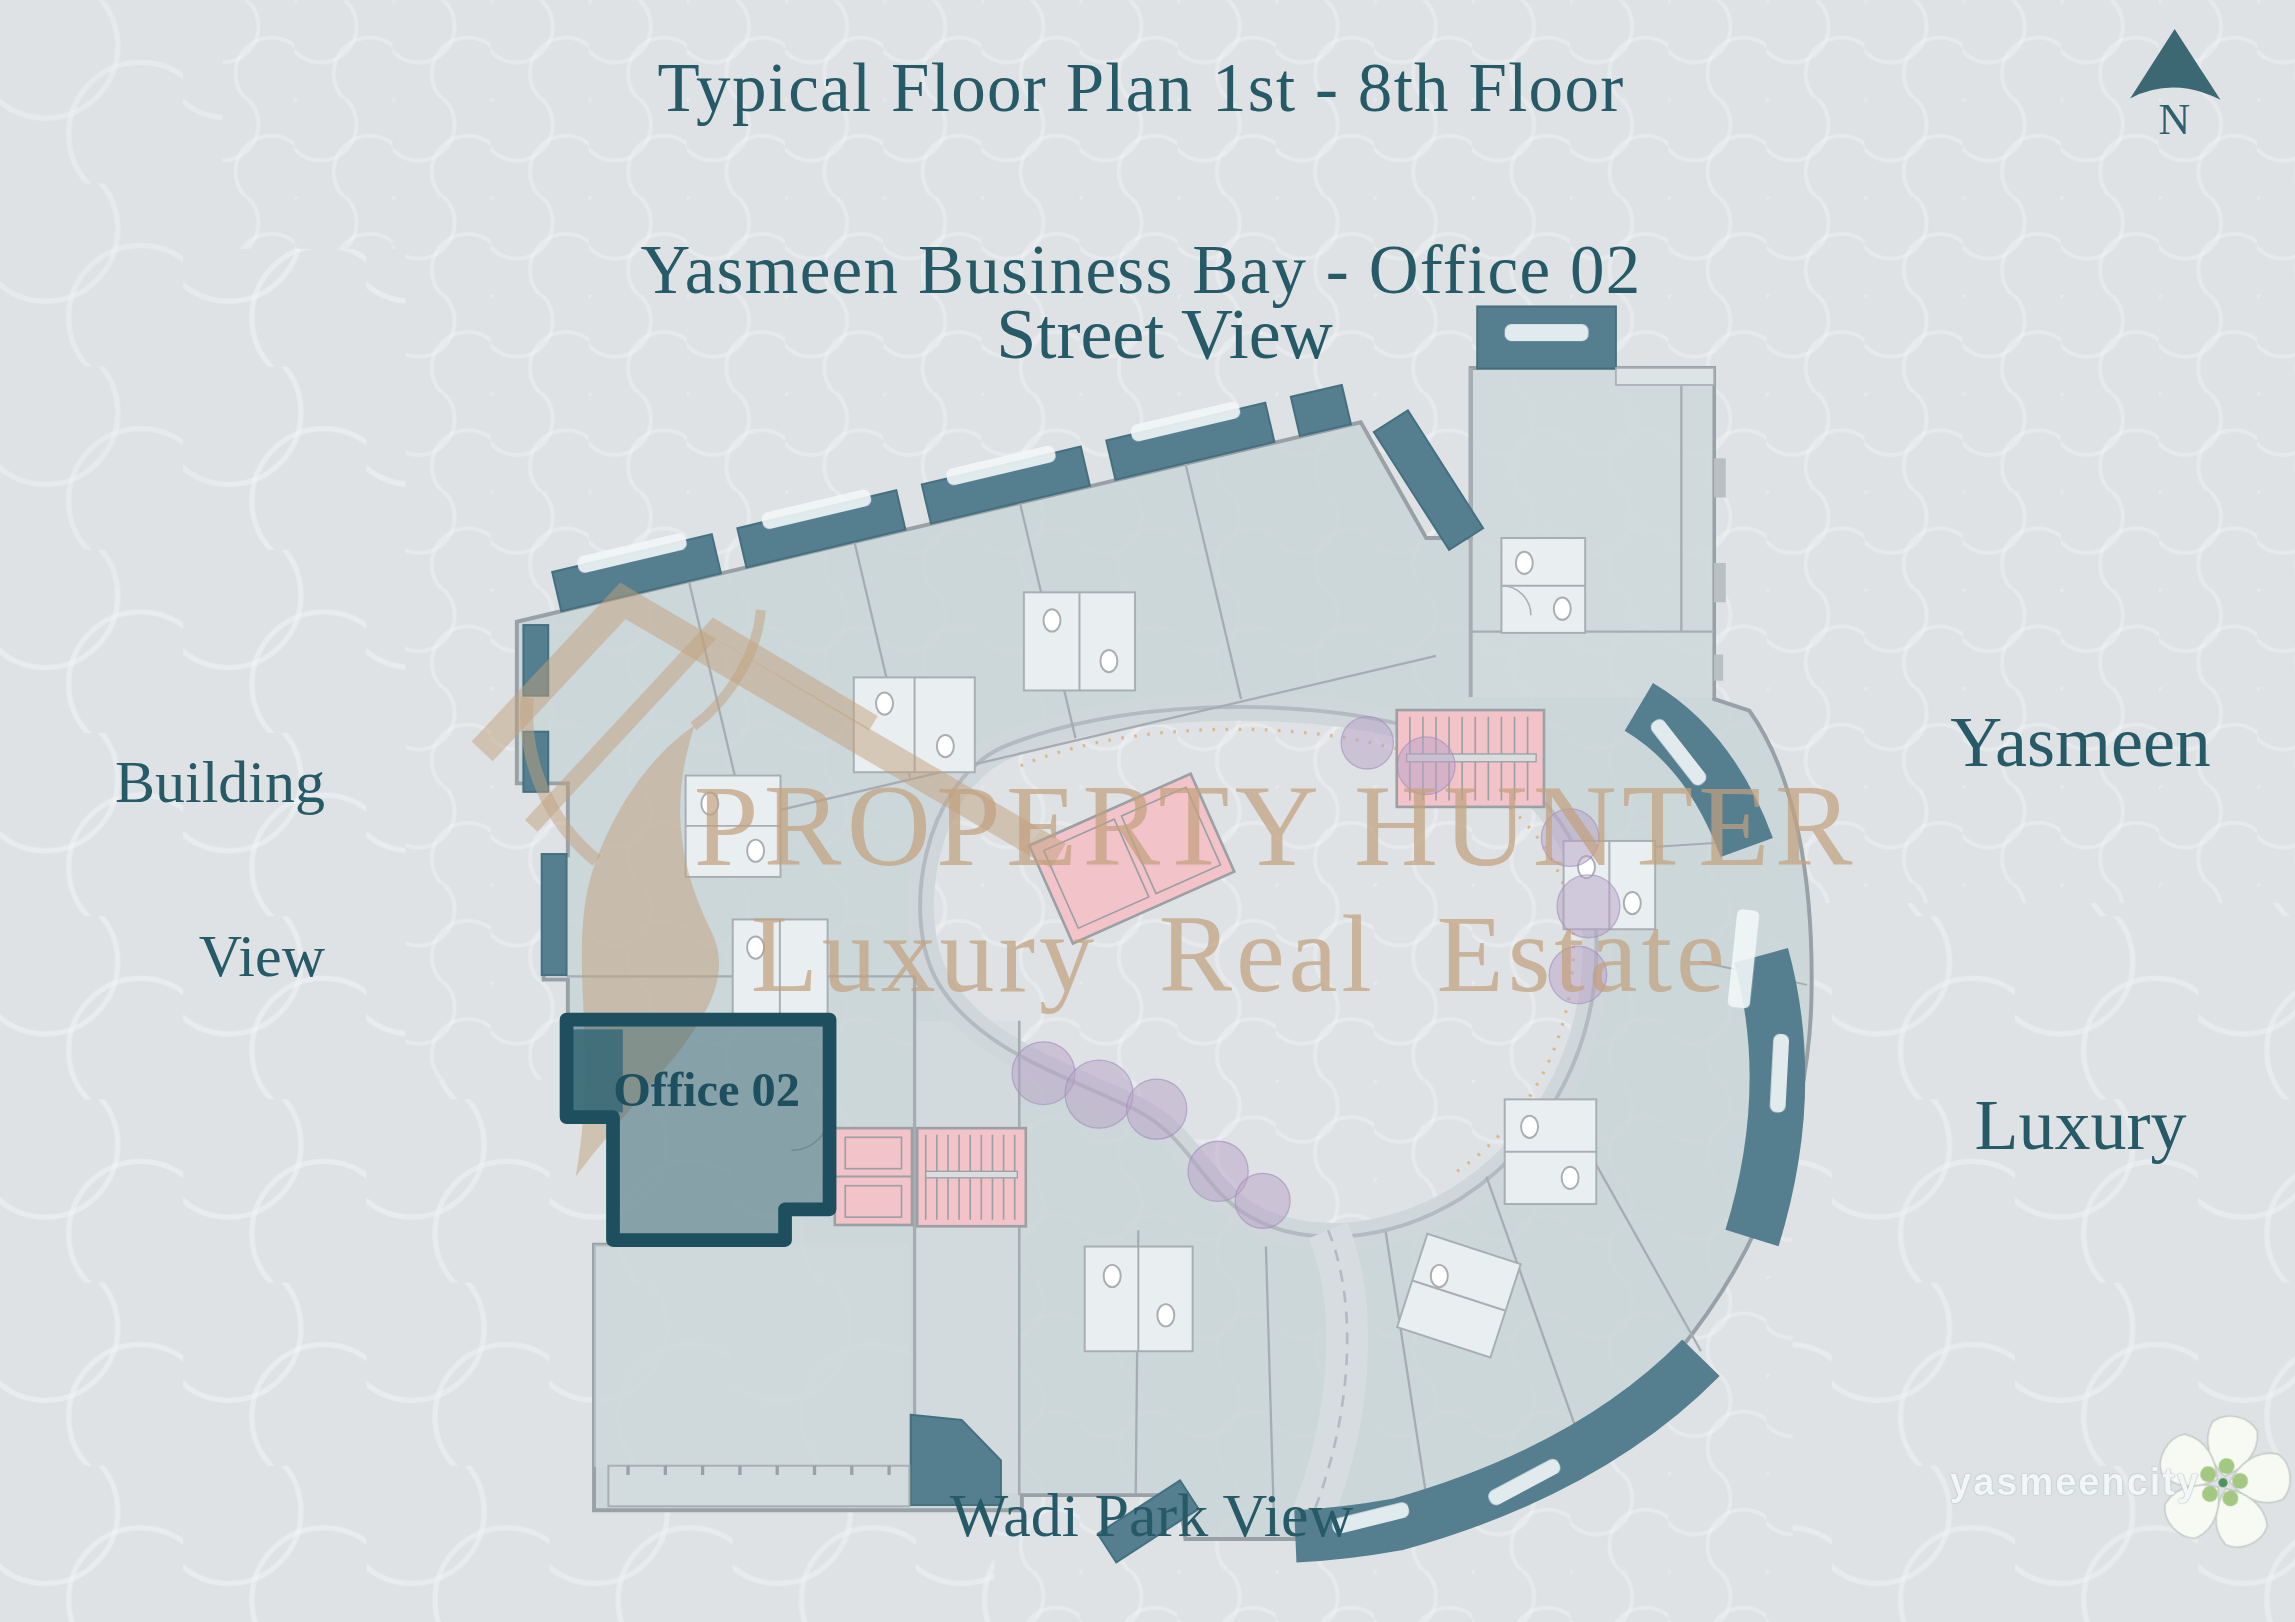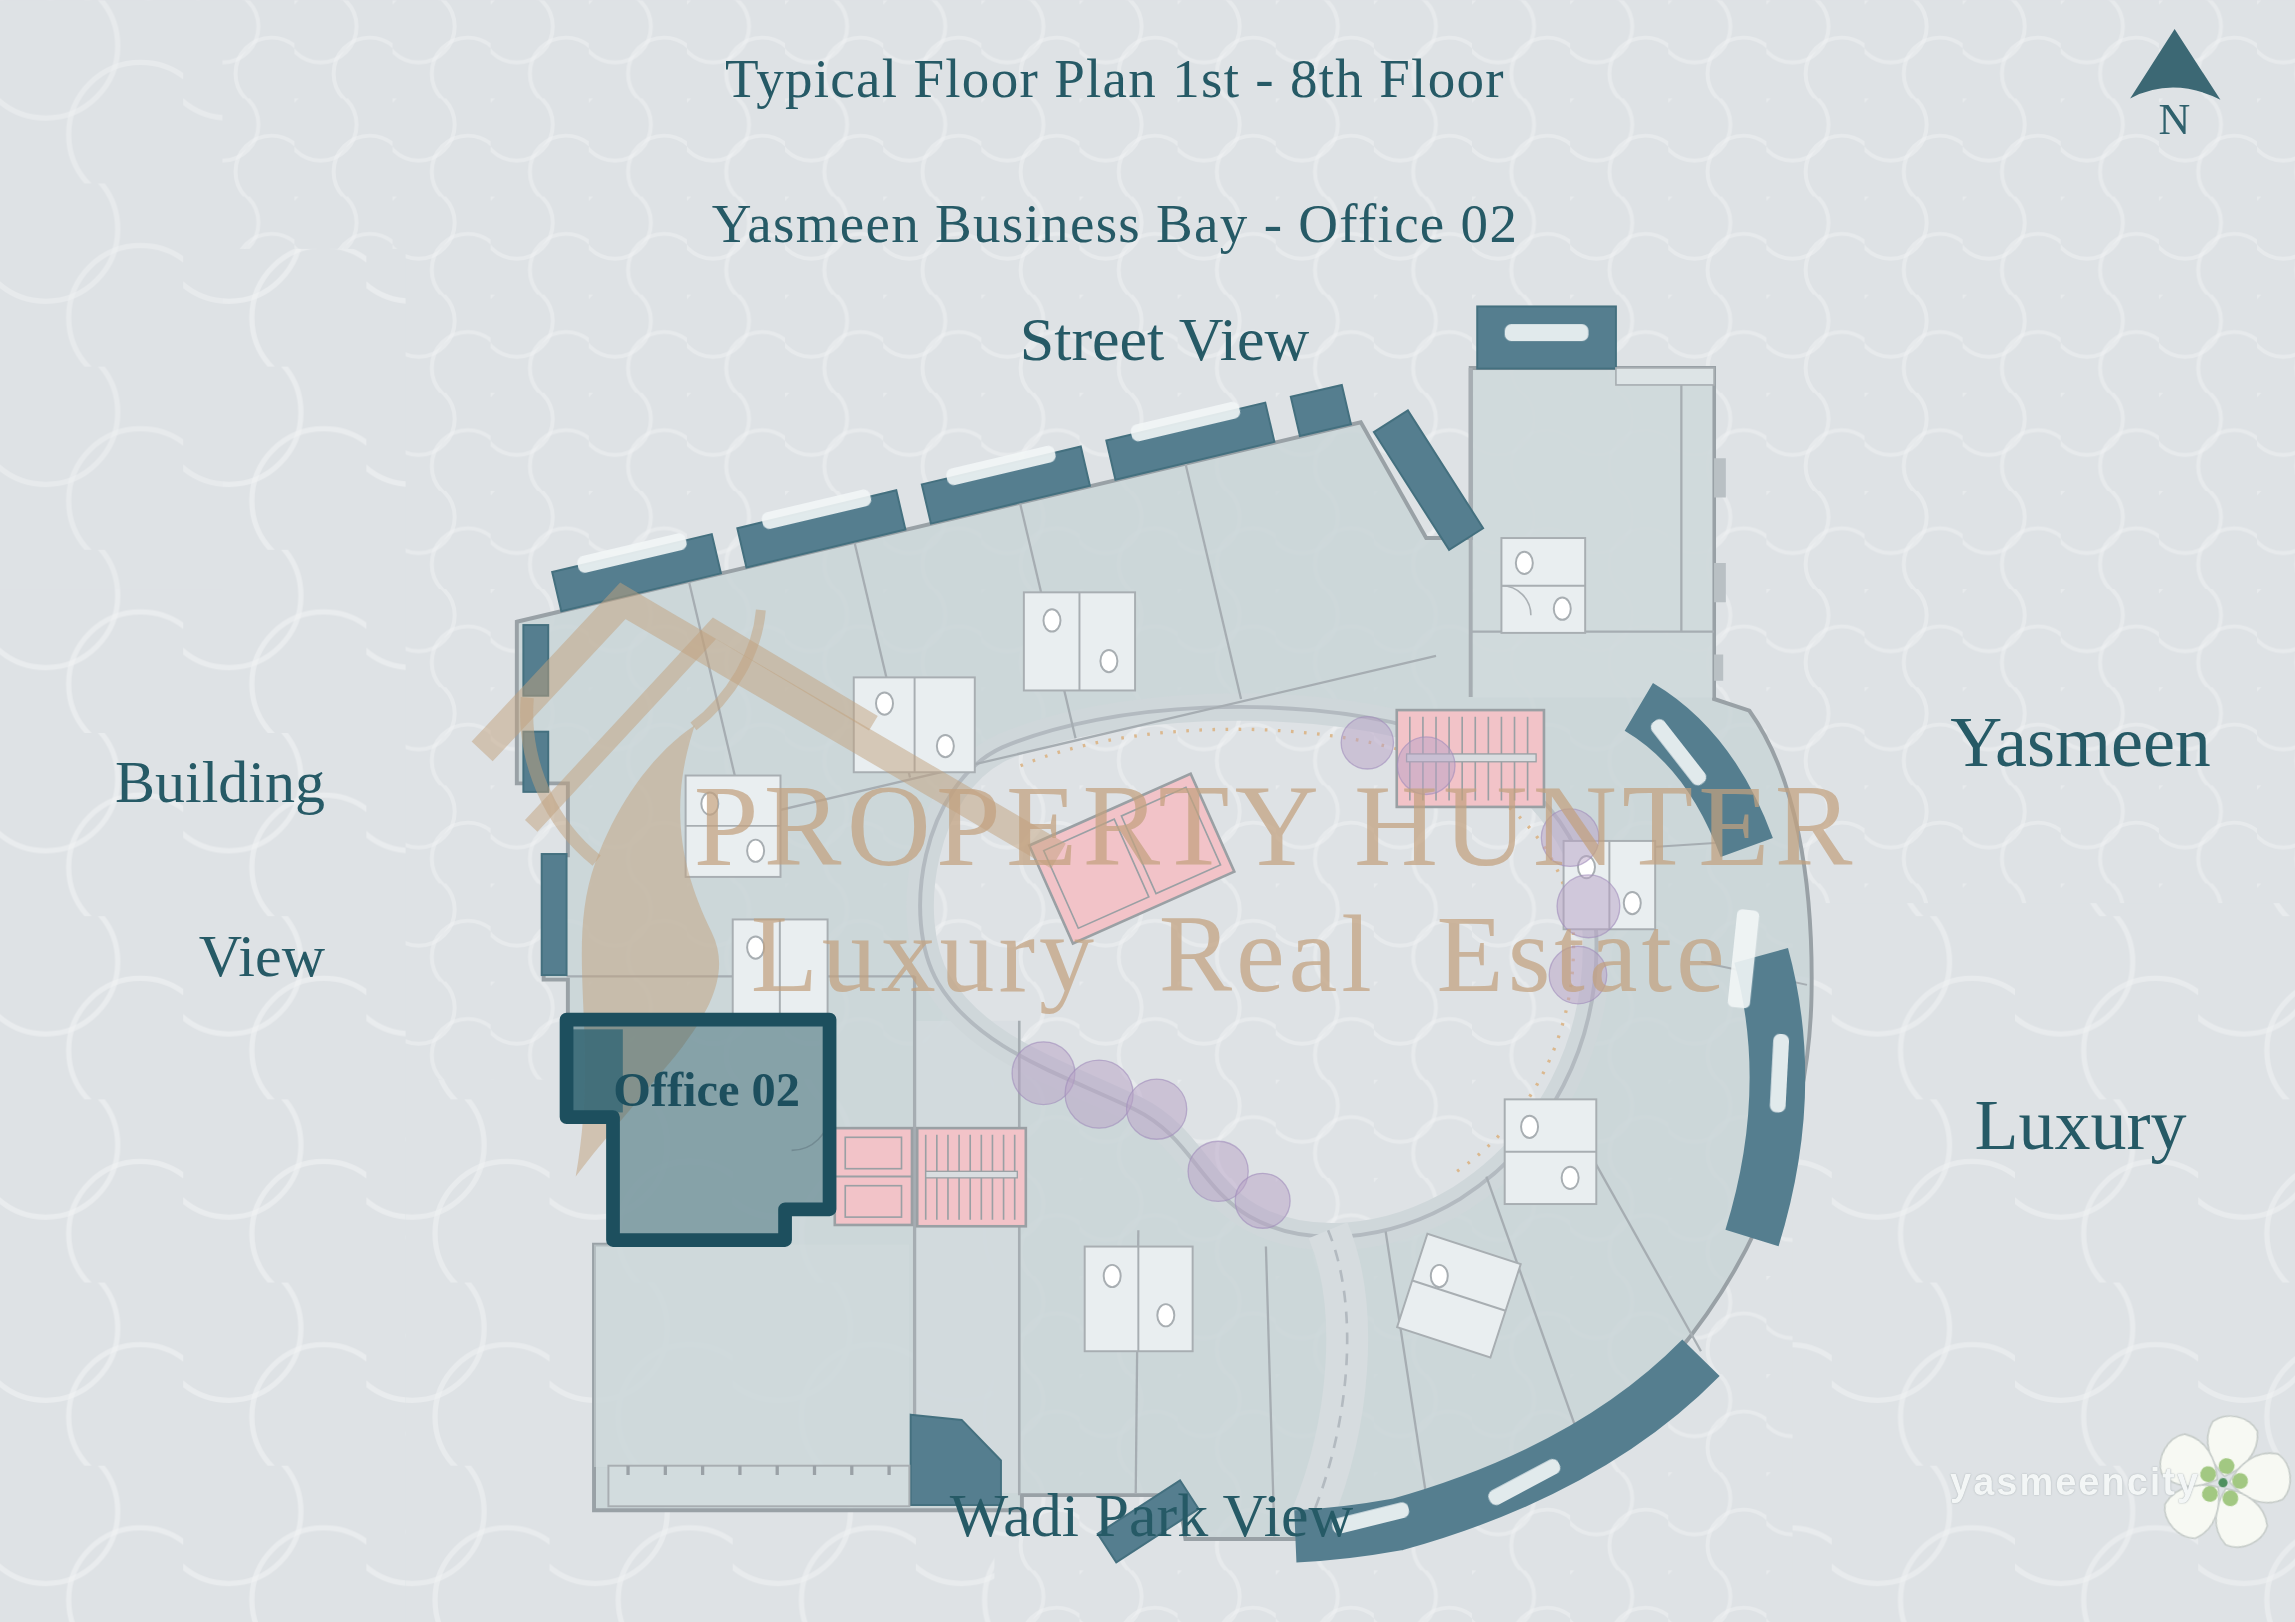--- a/index.html
+++ b/index.html
@@ -12,24 +12,25 @@
   }
   .canvas svg{position:absolute;left:0;top:0;}
   .label{
     position:absolute;
     color:#265a66;
     text-align:center;
     white-space:pre;
   }
   .title{
     left:0;top:43px;width:2230px;
-    font-size:55px;line-height:1.32;
+    font-size:69px;line-height:1.32;
     letter-spacing:1.3px;
+    padding-left:26px;
   }
-  .street-view{left:903px;top:304px;width:523px;font-size:62px;}
+  .street-view{left:903px;top:293px;width:523px;font-size:72px;}
   .building-view{left:31px;top:739px;width:294px;font-size:60px;line-height:1.45;text-align:right;}
   .yasmeen-street{left:1917px;top:695px;width:327px;font-size:72px;line-height:1.33;}
   .wadi-park{left:890px;top:1480px;width:523px;font-size:62px;}
   .compass-n{left:2119px;top:94px;width:111px;font-size:44px;color:#2f616d;}
   .brand-logo-text{
     left:1950px;top:1461px;width:242px;
     font-family:"Liberation Sans", sans-serif;
     font-size:38px;font-weight:700;letter-spacing:2px;
     color:#f3f6f6;text-shadow:0 0 2px #b6bdc0, 0 0 0.7px #9aa3a6;
     text-align:left;

